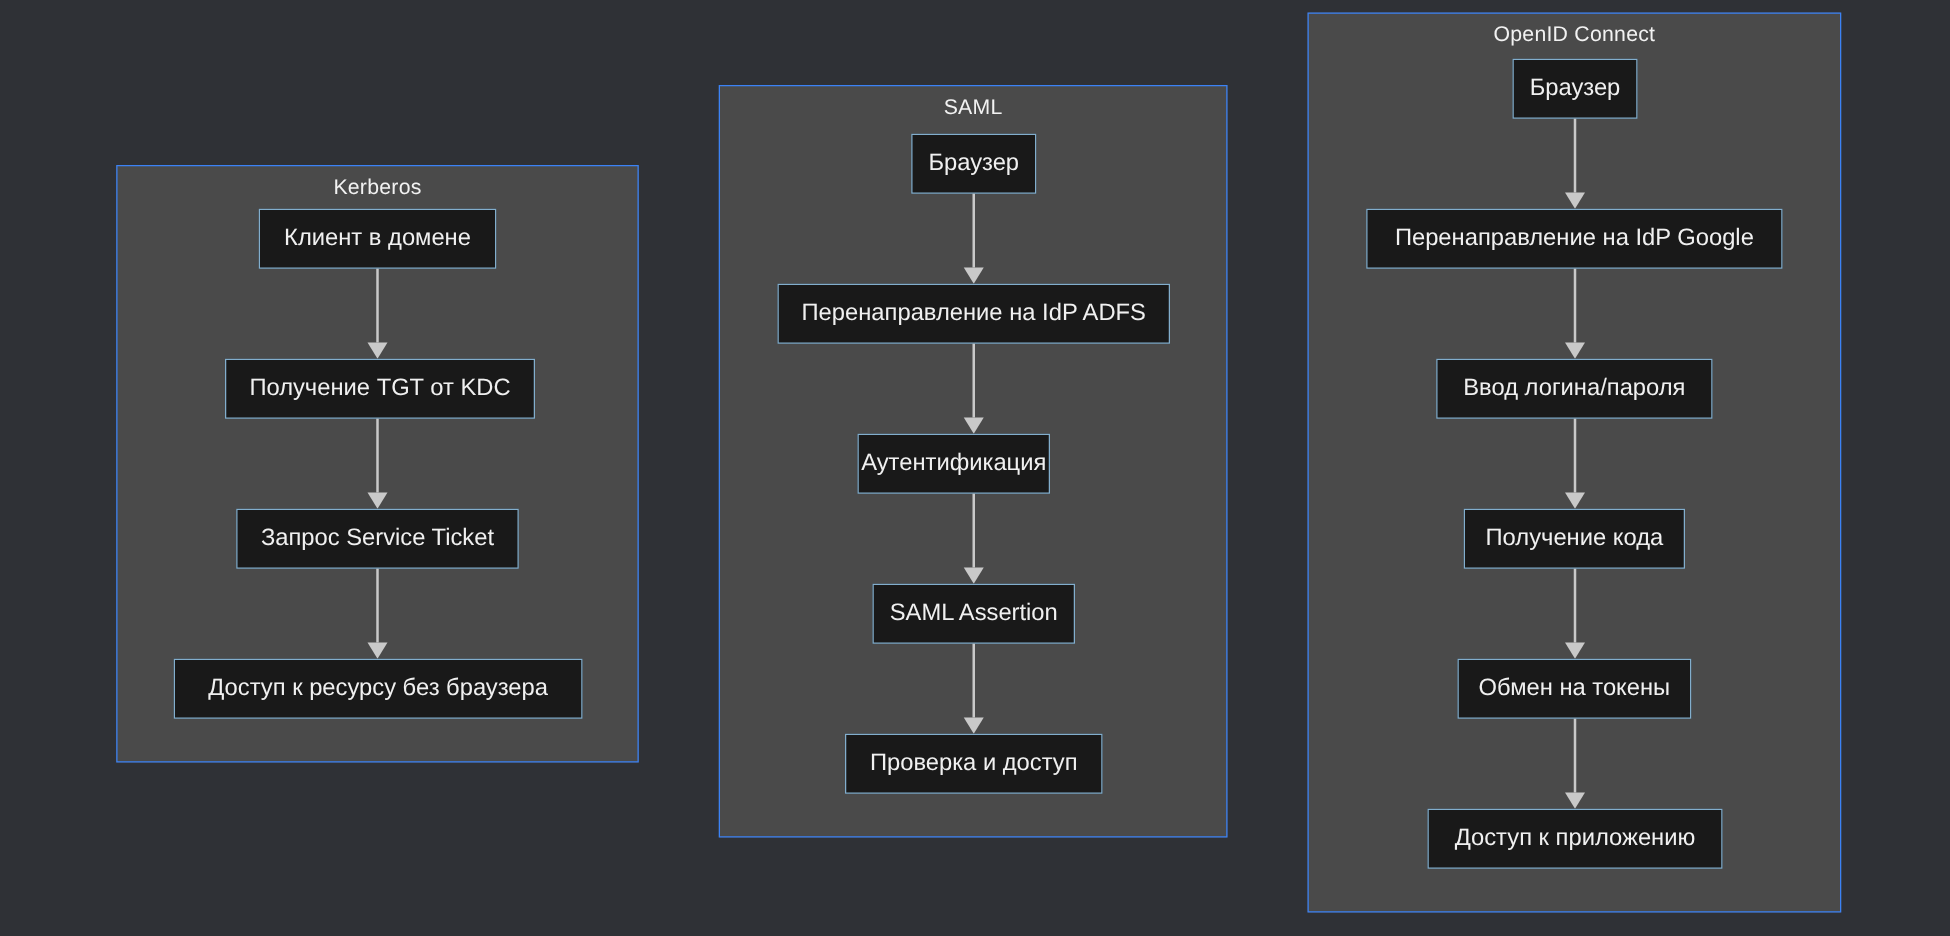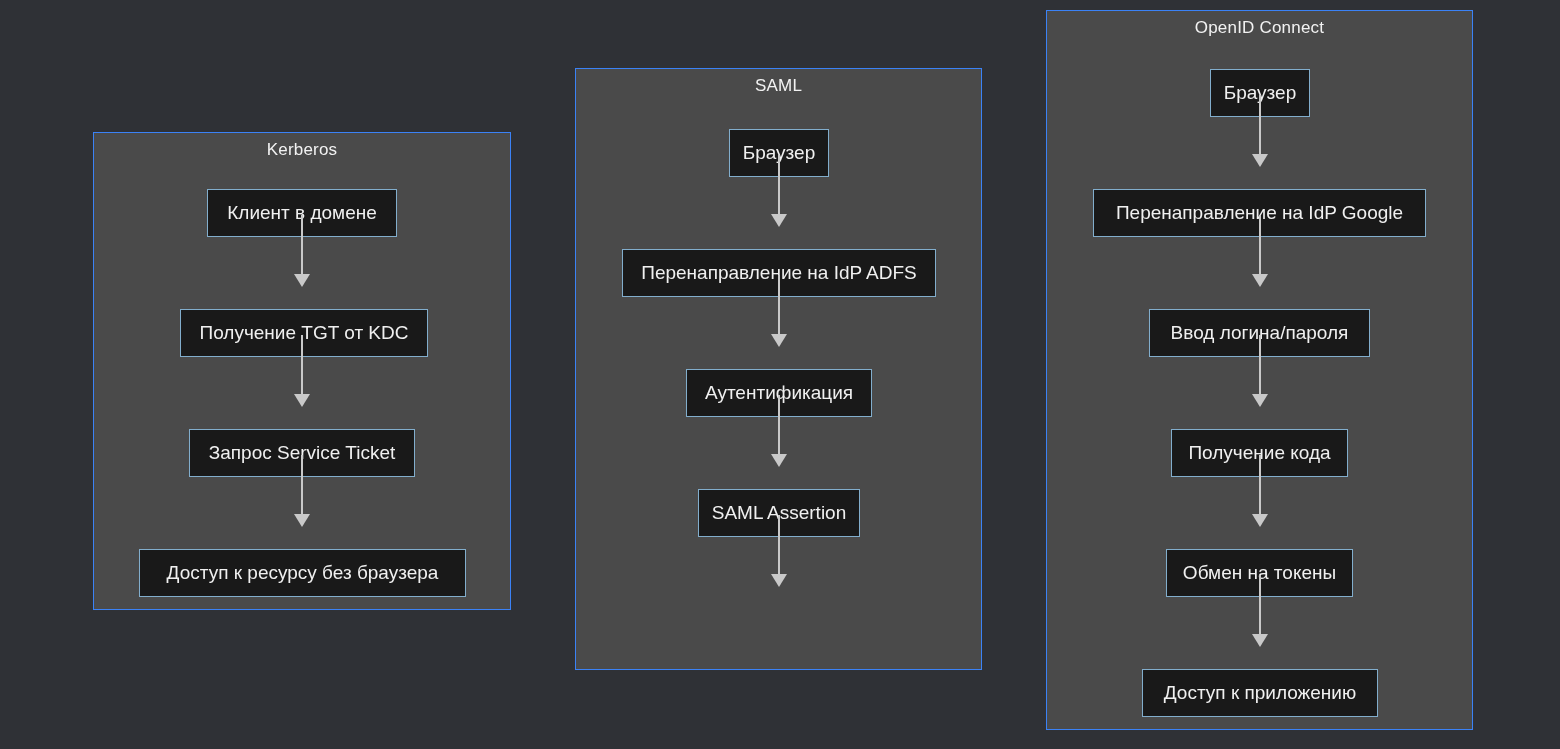--- a/index.html
+++ b/index.html
@@ -42,21 +42,20 @@
     height: 48px;
     background: #191919;
     border: 1px solid #82aecd;
     display: flex;
     align-items: center;
     justify-content: center;
     color: #f0f0f0;
     font-size: 19px;
     white-space: nowrap;
     padding: 0 10px;
-    margin-top: 22px;
   }
 
   
   .arrow {
     position: absolute;
     width: 16px;
     transform: translateX(-50%);
   }
   .arrow .stem {
     position: absolute;
@@ -116,32 +115,33 @@
     <div class="stem" style="height:59px;"></div>
     <div class="head"></div>
   </div>
 
   <div class="node" style="left:622px; top:227px; width:314px;">Перенаправление на IdP ADFS</div>
   <div class="arrow" style="left:779px; top:275px; height:72px;">
     <div class="stem" style="height:59px;"></div>
     <div class="head"></div>
   </div>
 
-  <div class="node" style="left:686px; top:347px; width:186px;">Аутентификация</div>
+  <div class="node" style="left:686px; top:347px; width:154px;">Аутентификация</div>
   <div class="arrow" style="left:779px; top:395px; height:72px;">
     <div class="stem" style="height:59px;"></div>
     <div class="head"></div>
   </div>
 
   <div class="node" style="left:698px; top:467px; width:162px;">SAML Assertion</div>
   <div class="arrow" style="left:779px; top:515px; height:72px;">
     <div class="stem" style="height:59px;"></div>
     <div class="head"></div>
   </div>
 
+  <div class="node" style="left:676px; top:587px; width:206px;">Проверка и доступ</div>
 
   <div class="panel" style="left:1046px; top:10px; width:427px; height:720px;">
     <div class="panel-title">OpenID Connect</div>
   </div>
 
   <div class="node" style="left:1210px; top:47px; width:100px;">Браузер</div>
   <div class="arrow" style="left:1260px; top:95px; height:72px;">
     <div class="stem" style="height:59px;"></div>
     <div class="head"></div>
   </div>

